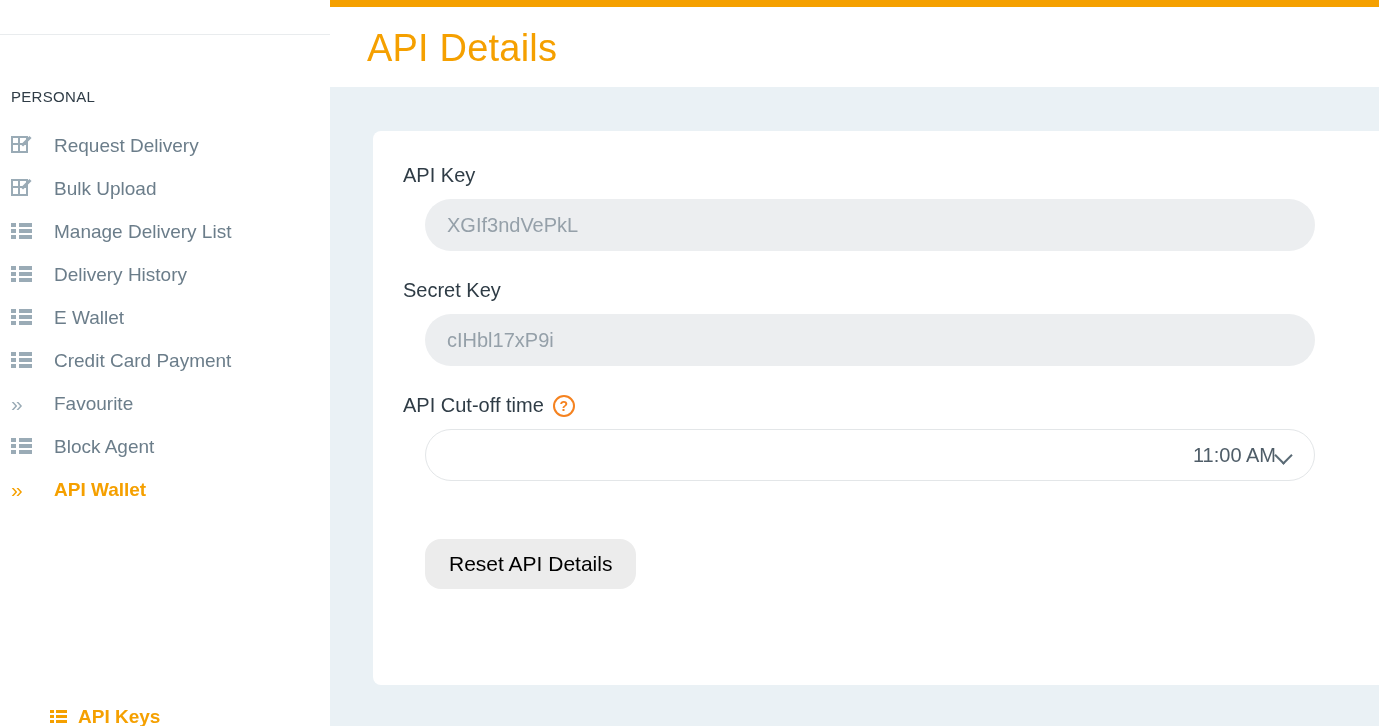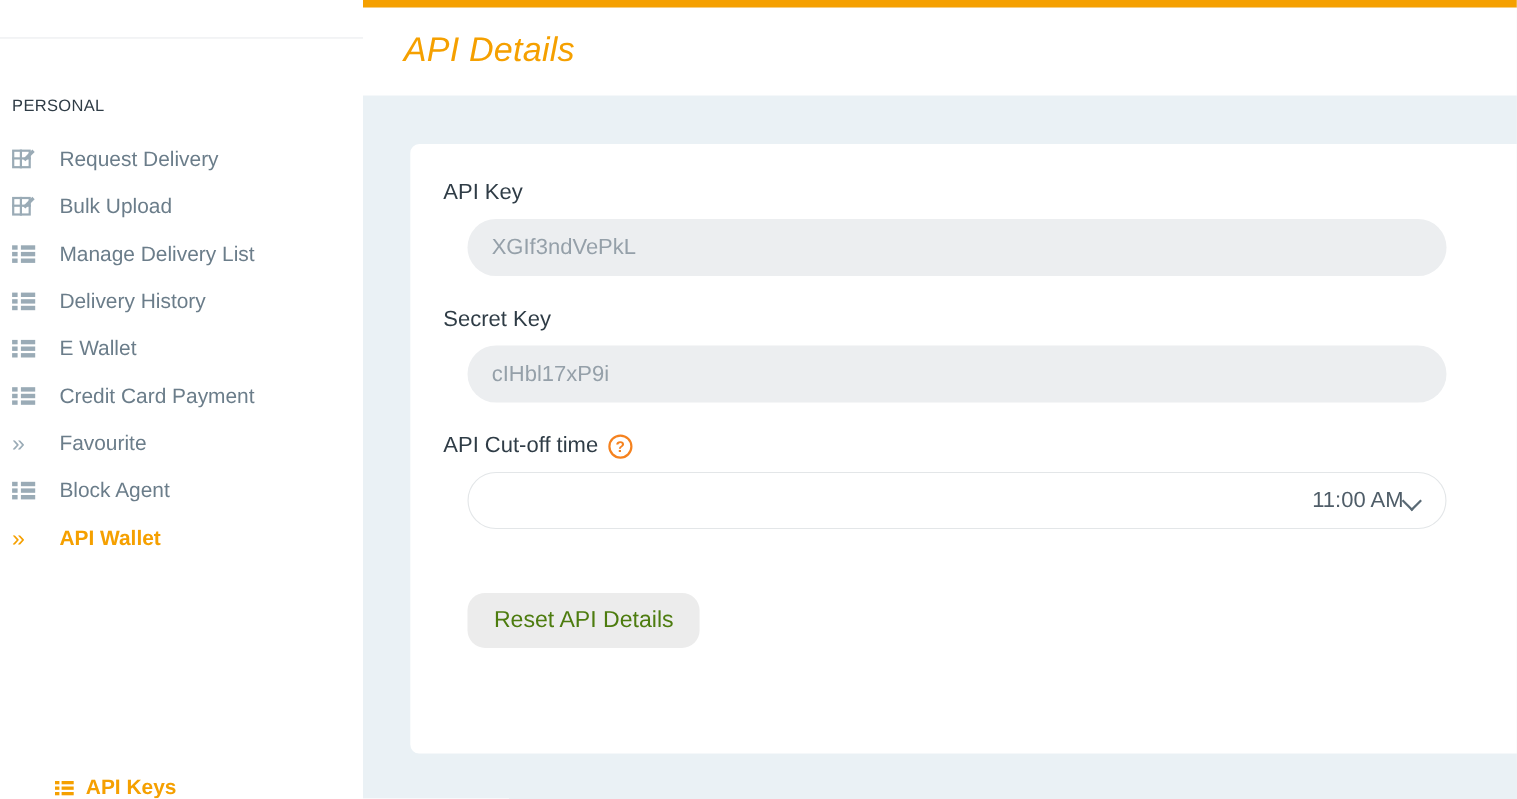--- a/index.html
+++ b/index.html
@@ -93,21 +93,21 @@
   .topbar {
     position: absolute; left: 0; top: 0; width: 1049px; height: 7px;
     background: #f5a000;
   }
   .page-head {
     position: absolute; left: 0; top: 7px; width: 1049px; height: 80px;
     background: #ffffff;
   }
   .page-title {
     position: absolute; left: 37px; top: 20px;
-    font-size: 31px; color: #f5a000; font-weight: 400; letter-spacing: .2px; font-style: italic;
+    font-size: 38px; color: #f5a000; font-weight: 400; letter-spacing: .2px;
   }
   .content-bg {
     position: absolute; left: 0; top: 87px; width: 1049px; height: 639px;
     background: #eaf1f5;
   }
   .card {
     position: absolute; left: 43px; top: 44px;
     width: 1006px; height: 554px;
     background: #ffffff;
     border-radius: 8px 0 0 8px;
@@ -149,21 +149,21 @@
     content: ""; position: absolute; left: 1px; top: 2px;
     width: 11px; height: 11px;
     border-right: 2px solid #5a6a75; border-bottom: 2px solid #5a6a75;
     transform: rotate(45deg);
   }
   .reset-btn {
     margin-top: 30px; margin-left: 22px;
     height: 50px; padding: 8px 24px;
     background: #ececec; border: none; border-radius: 16px;
     font-family: "Liberation Sans", sans-serif;
-    font-size: 21px; color: #4d7c0f;
+    font-size: 21px; color: #000000;
     display: inline-flex; align-items: center;
     cursor: pointer;
   }
   .form { position: absolute; left: 30px; top: 33px; }
   .field-block { margin-bottom: 28px; }
 </style>
 </head>
 <body>
 
 <div class="app">

